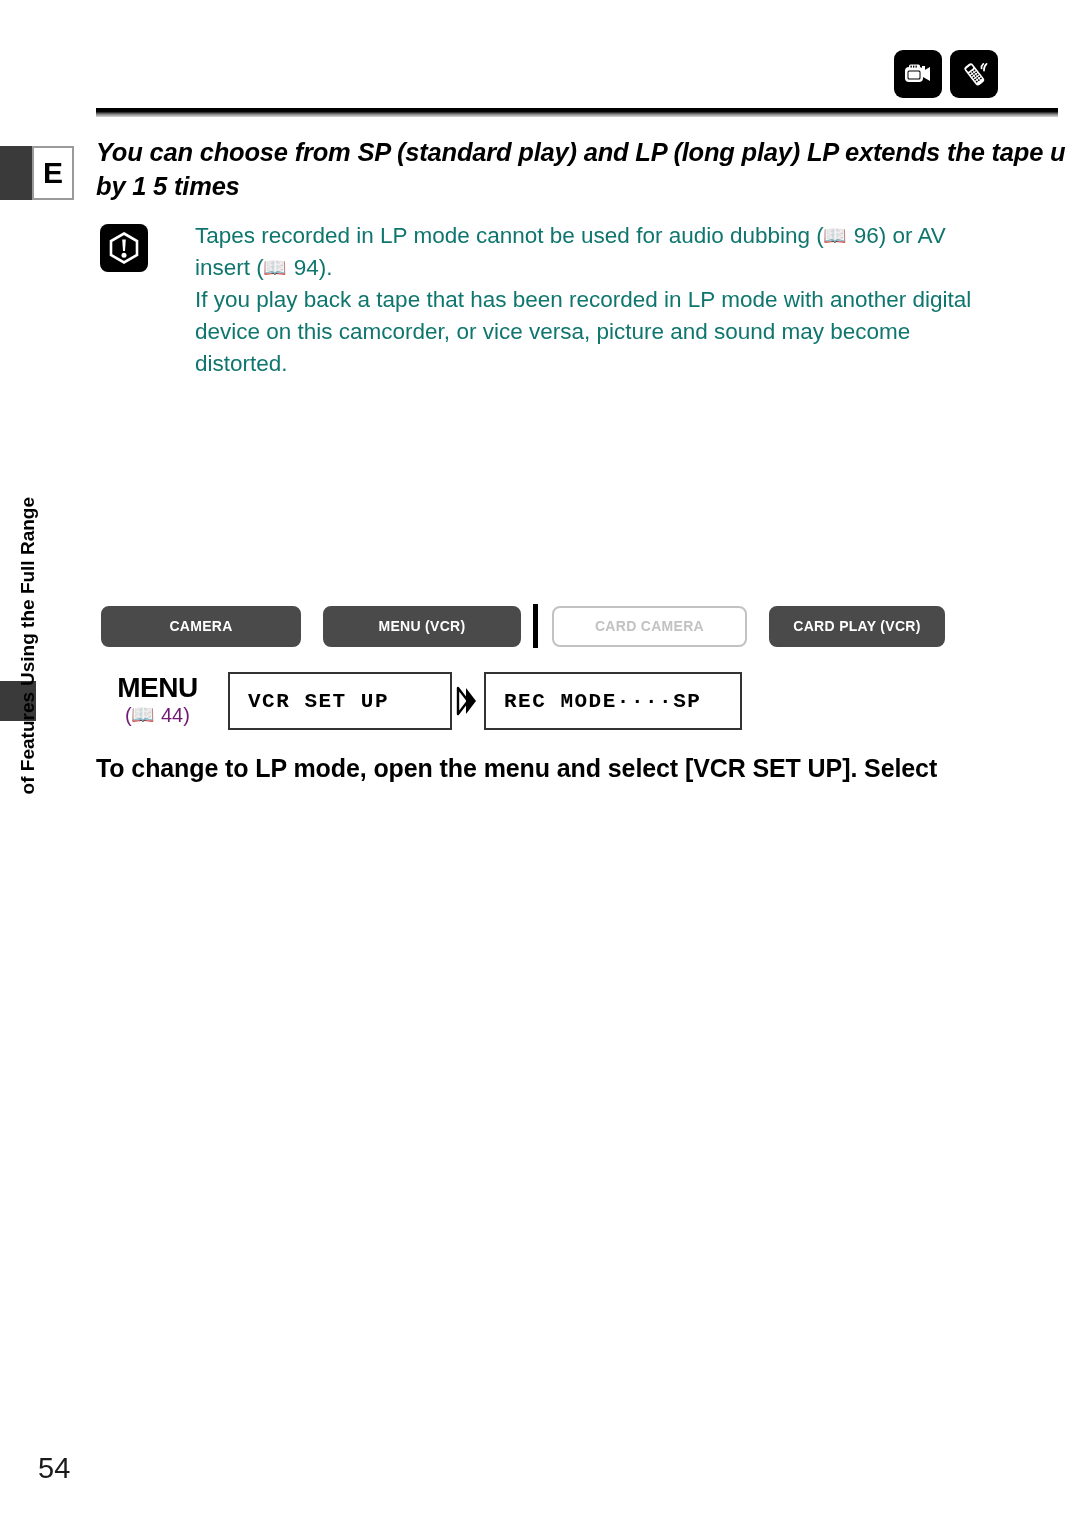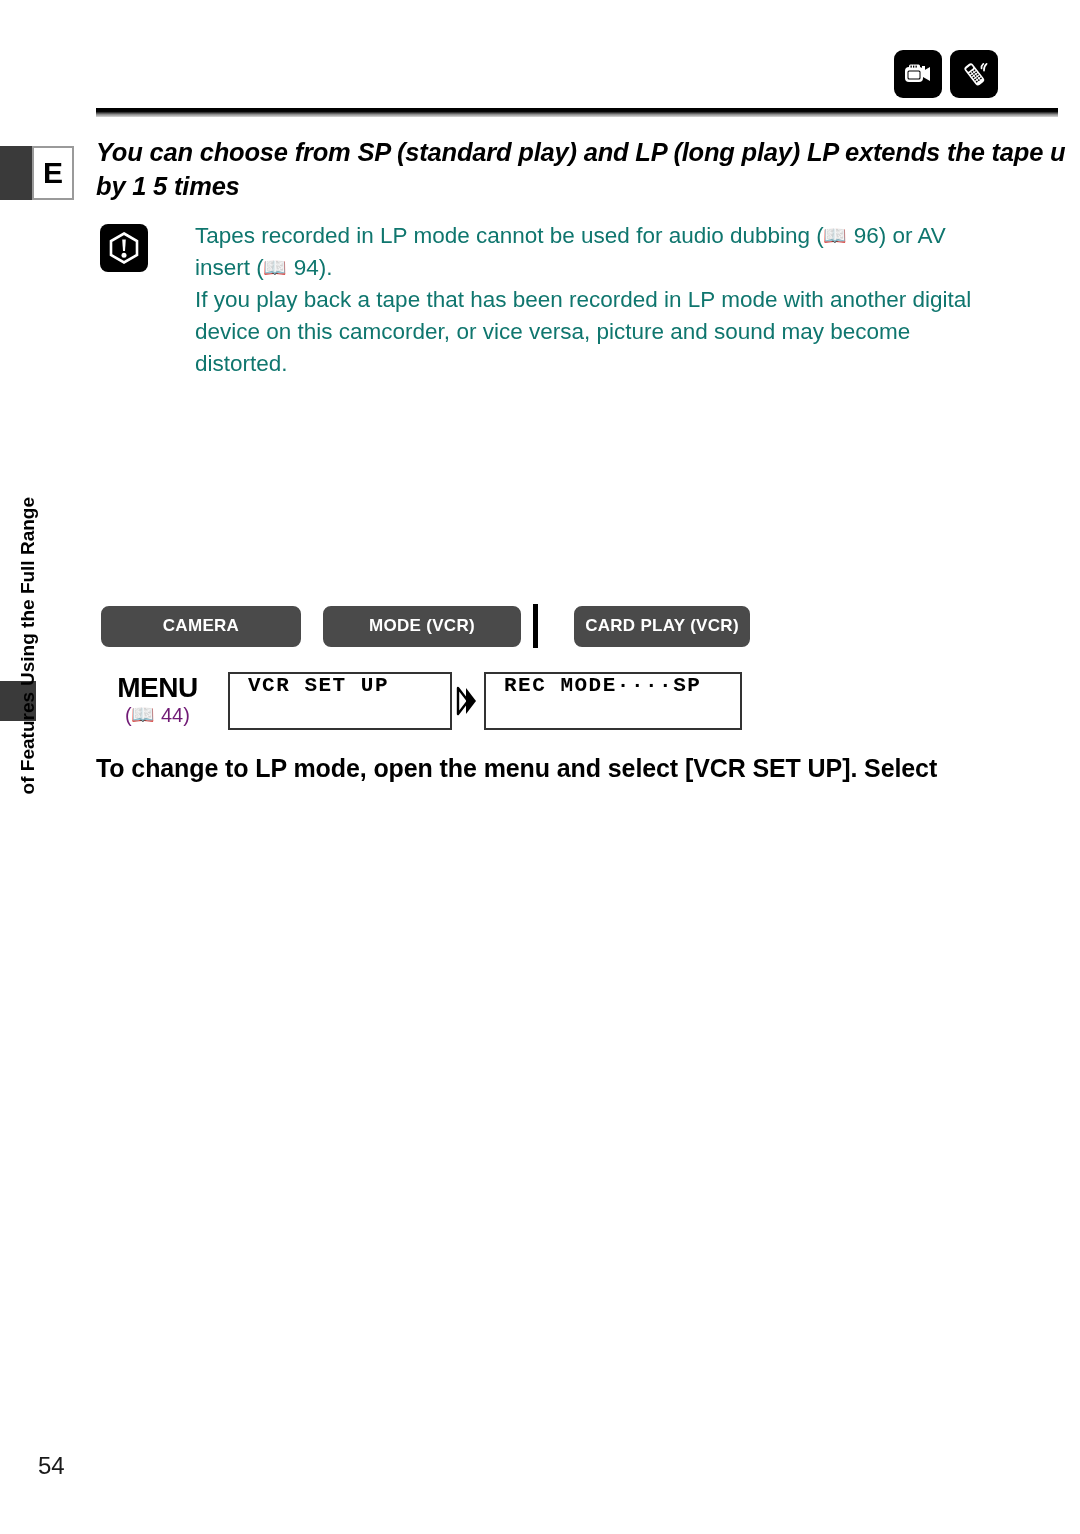--- a/index.html
+++ b/index.html
@@ -158,21 +158,21 @@
     top: 604px;
     display: flex;
     align-items: center;
   }
   .mode-btn {
     height: 41px;
     border-radius: 8px;
     display: flex;
     align-items: center;
     justify-content: center;
-    font-size: 17px;
+    font-size: 14px;
     font-weight: bold;
     letter-spacing: 0.3px;
     box-sizing: border-box;
     white-space: nowrap;
   }
   .mode-on {
     background: #4a4a4a;
     color: #ffffff;
     border: 2px solid #4a4a4a;
   }
@@ -221,20 +221,21 @@
     top: 672px;
     display: flex;
     align-items: center;
   }
   .menu-box {
     height: 58px;
     border: 2px solid #333333;
     background: #ffffff;
     box-sizing: border-box;
     display: flex;
+    align-items: center;
     padding-left: 18px;
     font-family: "Liberation Mono", monospace;
     font-size: 21px;
     font-weight: bold;
     letter-spacing: 1.5px;
     white-space: nowrap;
   }
   .mb1 { width: 224px; }
   .mb2 { width: 258px; }
   .menu-arrow {
@@ -254,21 +255,21 @@
     font-weight: bold;
     line-height: 1.45;
     letter-spacing: -0.1px;
   }
 
   
   .pagenum {
     position: absolute;
     left: 38px;
     top: 1452px;
-    font-size: 24px;
+    font-size: 29px;
     color: #1a1a1a;
   }
 </style>
 </head>
 <body>
 
 <div class="side-bar-top"></div>
 <div class="e-box">
   <span>E</span>
 </div>
@@ -343,23 +344,26 @@
   <p><span>Tapes recorded in LP mode cannot be used for audio dubbing (</span><span class="bookglyph">📖</span> <span>96</span><span>) or AV insert (</span><span class="bookglyph">📖</span> <span>94</span><span>).</span></p>
   <p>If you play back a tape that has been recorded in LP mode with another digital device on this camcorder, or vice versa, picture and sound may become distorted.</p>
 </div>
 
 <div class="modes">
   <div class="mode-btn mode-on m-w1">
     <span>CAMERA</span>
   </div>
   <div class="gap"></div>
   <div class="mode-btn mode-on m-w2">
-    <span>MODE (VCR)</span>
+    <span>MENU (VCR)</span>
   </div>
   <div class="mode-sep"></div>
+  <div class="mode-btn mode-off m-w3">
+    <span>CARD CAMERA</span>
+  </div>
   <div class="gap"></div>
   <div class="mode-btn mode-on m-w4">
     <span>CARD PLAY (VCR)</span>
   </div>
 </div>
 
 <div class="menu-label">
   <span class="mtitle">MENU</span>
   <span class="mref"><span>(</span><span class="bookglyph">📖</span> <span>44</span><span>)</span></span>
 </div>

